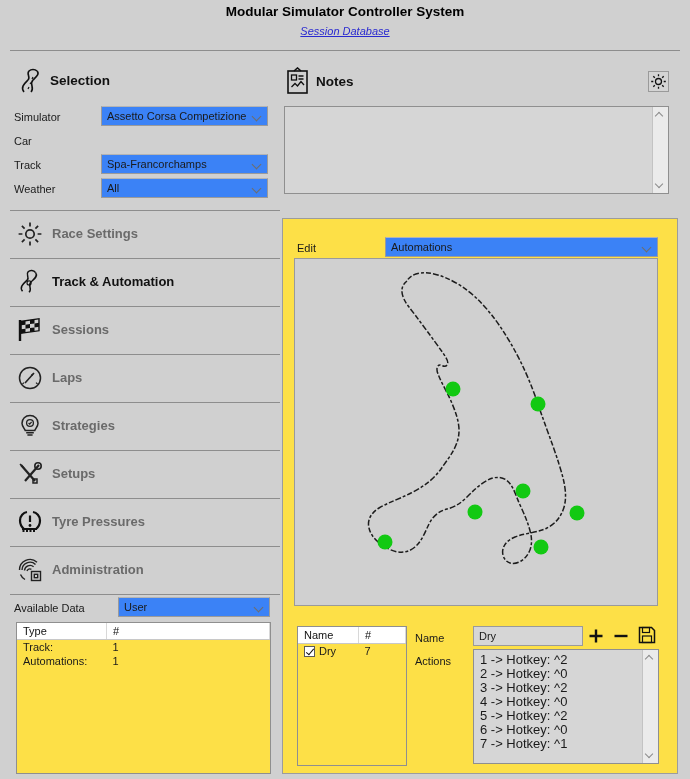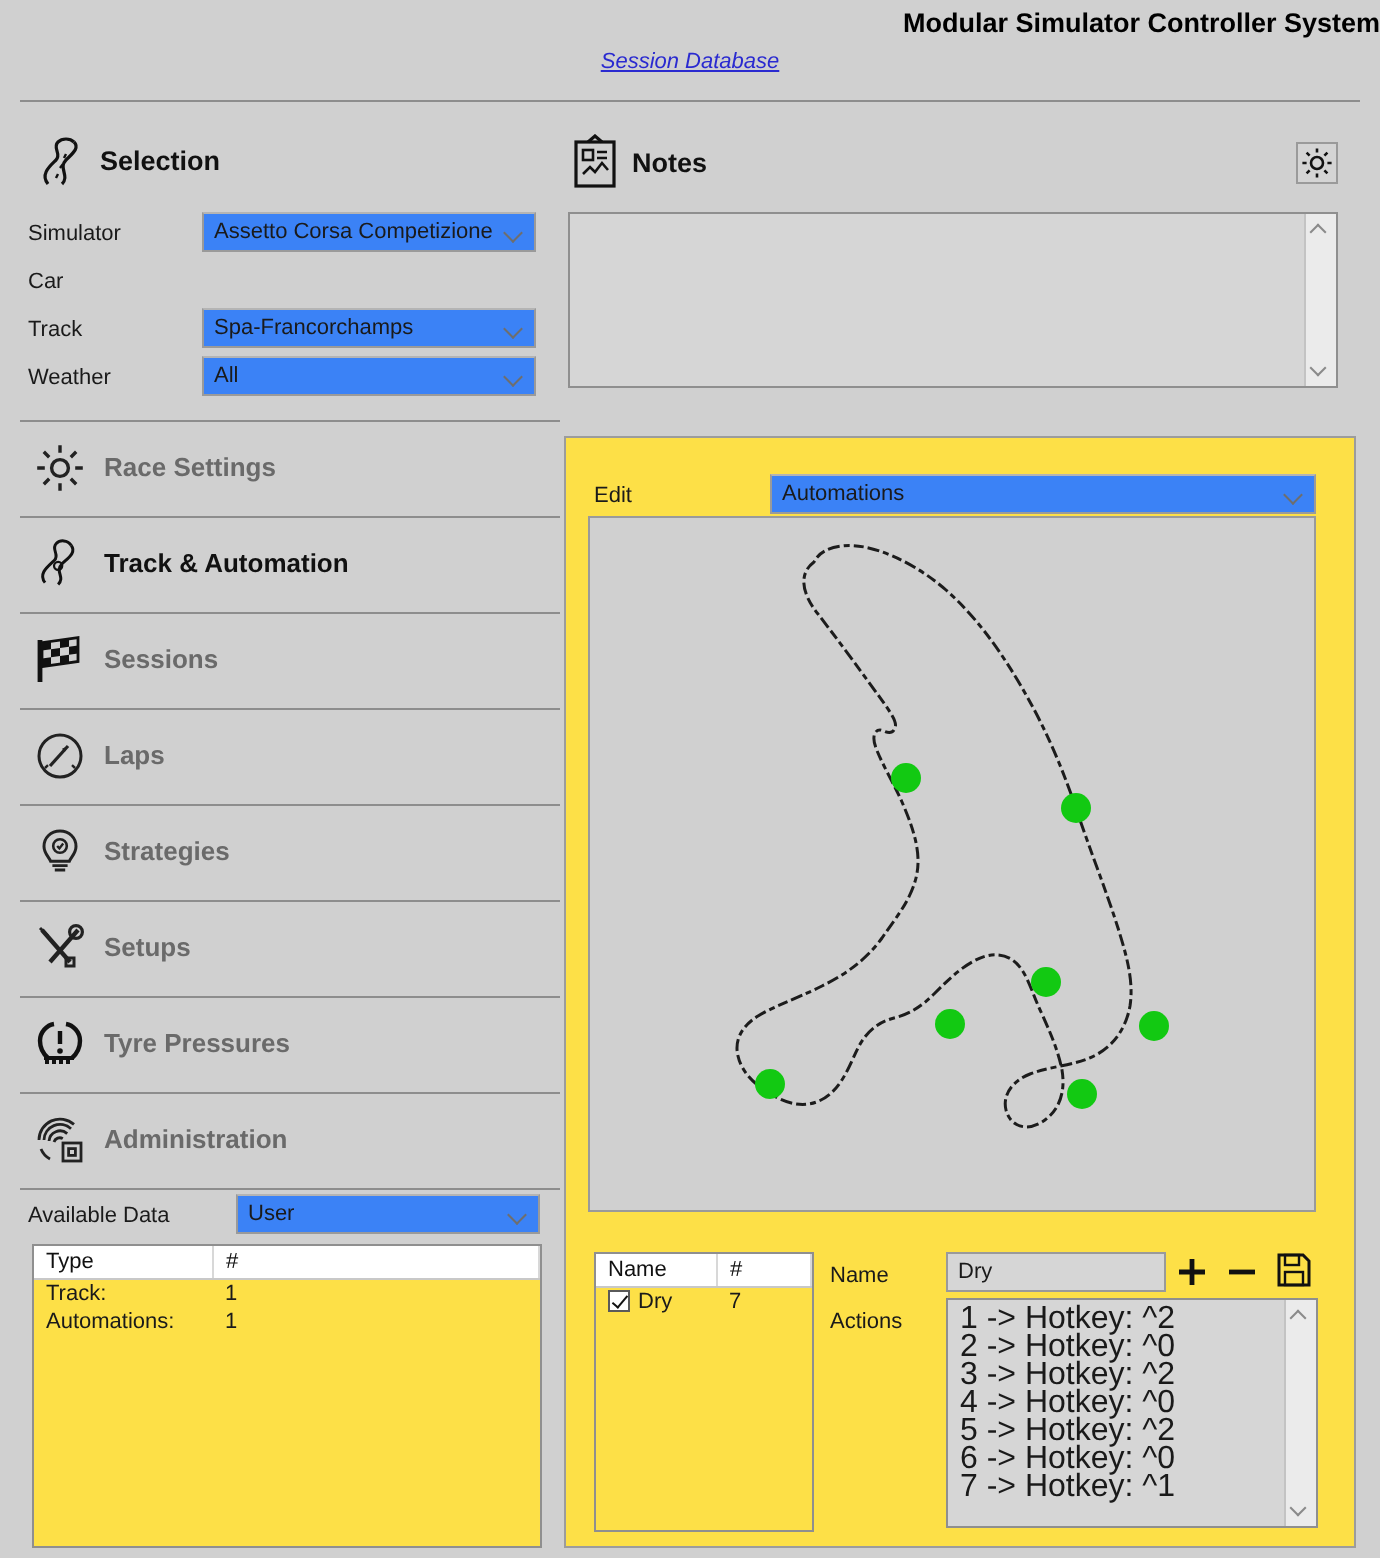--- a/index.html
+++ b/index.html
@@ -9,21 +9,21 @@
     font-family: "Liberation Sans", sans-serif;
     font-size: 11px;
     color: #1a1a1a;
     overflow: hidden;
   }
   #app { position: relative; width: 690px; height: 779px; }
 
   
   .title {
     position: absolute; left: 0; top: 4px; width: 690px;
-    text-align: right;
+    text-align: center;
     font-size: 13.5px; font-weight: bold; color: #000;
   }
   .subtitle {
     position: absolute; left: 0; top: 25px; width: 690px;
     text-align: center;
   }
   .subtitle a {
     font-size: 11px; font-style: italic; font-weight: normal;
     color: #2a2ad0; text-decoration: underline; cursor: pointer;
   }
@@ -152,21 +152,21 @@
     cursor: pointer;
   }
   .plainbtn {
     position: absolute; box-sizing: border-box;
     width: 22px; height: 21px; background: transparent; border: none;
     cursor: pointer;
   }
 
   .actions-list {
     position: absolute; left: 0; top: 0; right: 15px; bottom: 0;
-    padding: 3px 0 0 6px; font-size: 16px; line-height: 14px;
+    padding: 3px 0 0 6px; font-size: 13px; line-height: 14px;
     color: #1a1a1a; overflow: hidden;
   }
   .trackcanvas { position: absolute; left: 0; top: 0; }
 </style>
 </head>
 <body>
 
 <div id="app">
 
   <div class="title">Modular Simulator Controller System</div>

